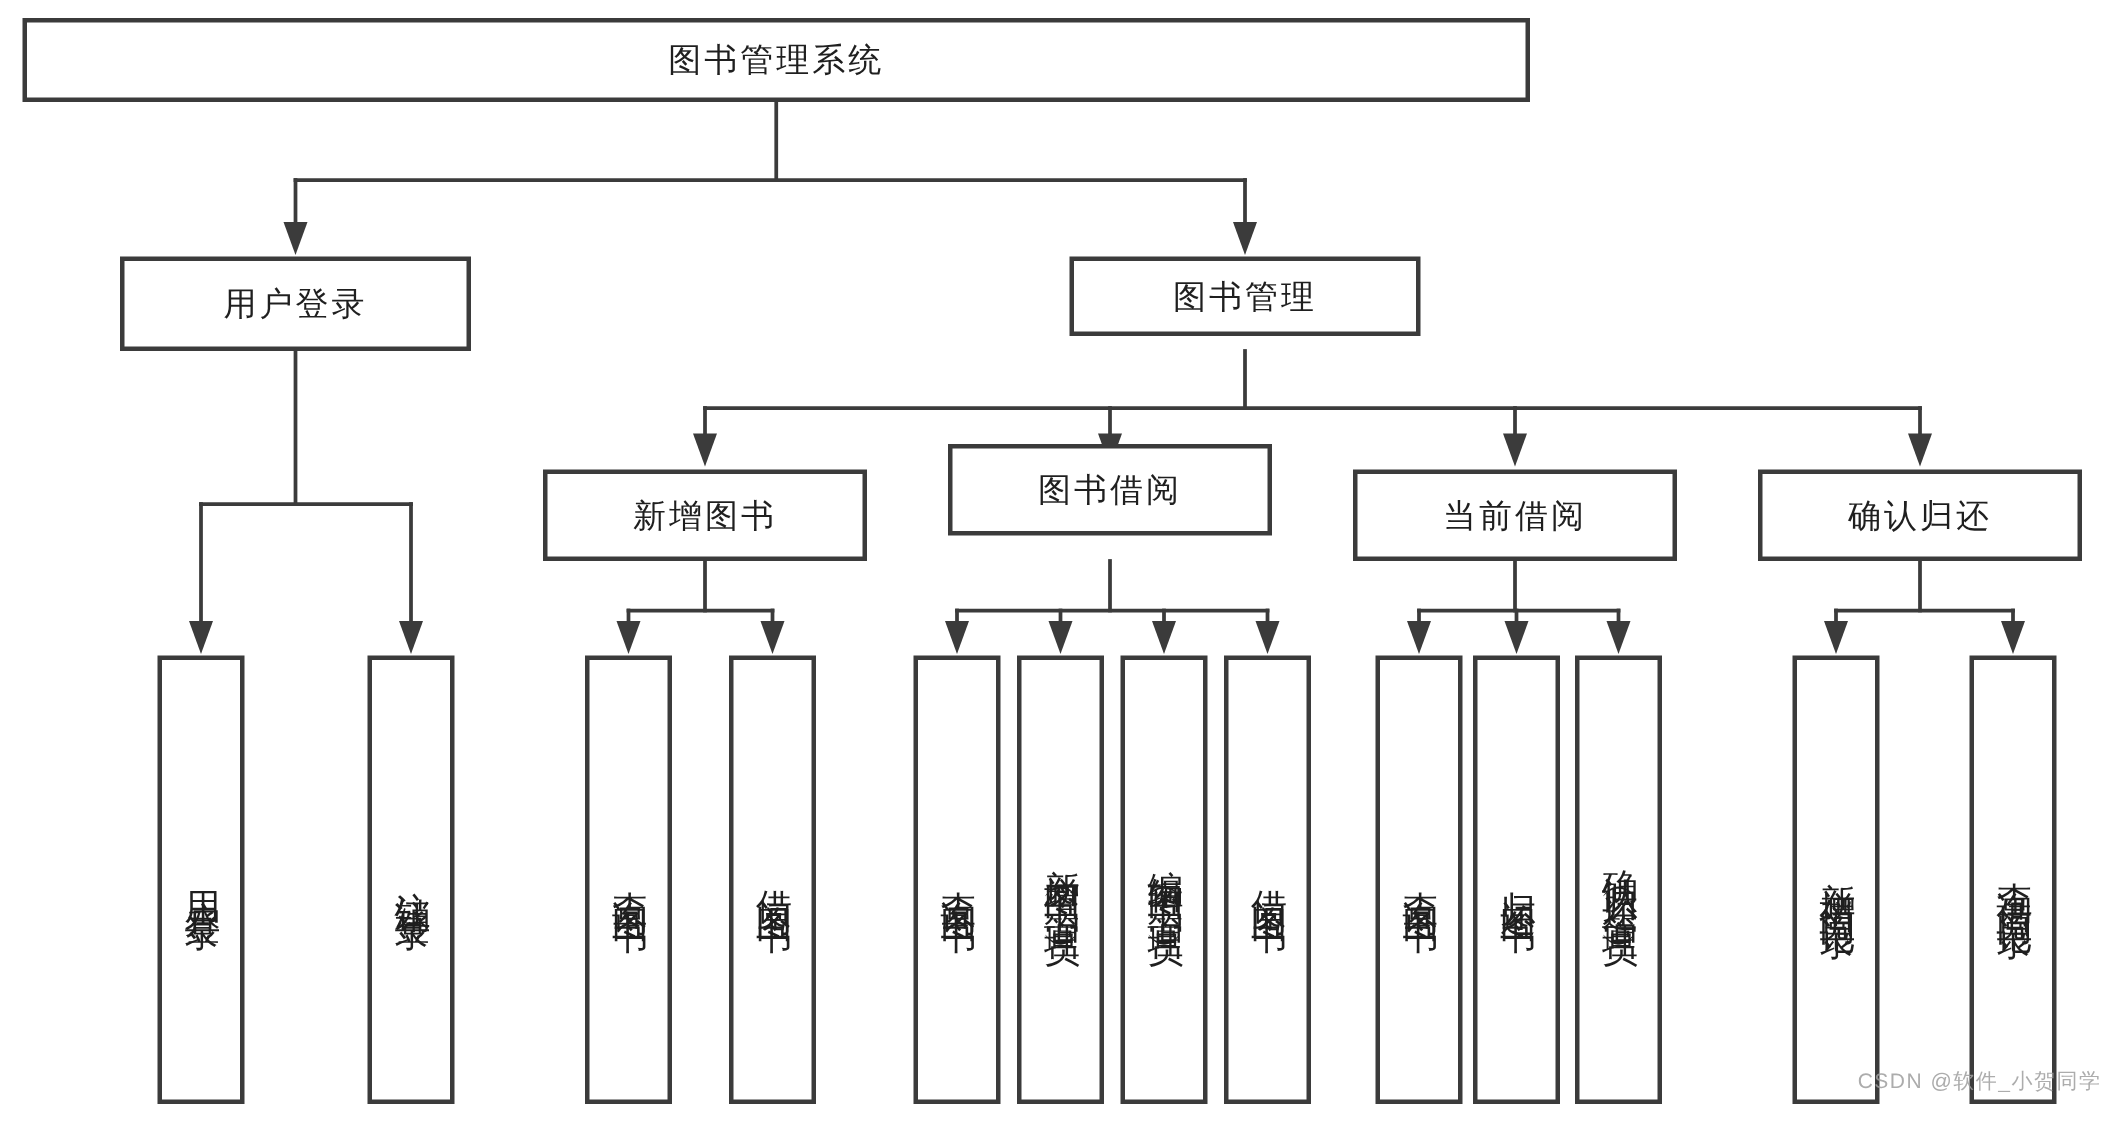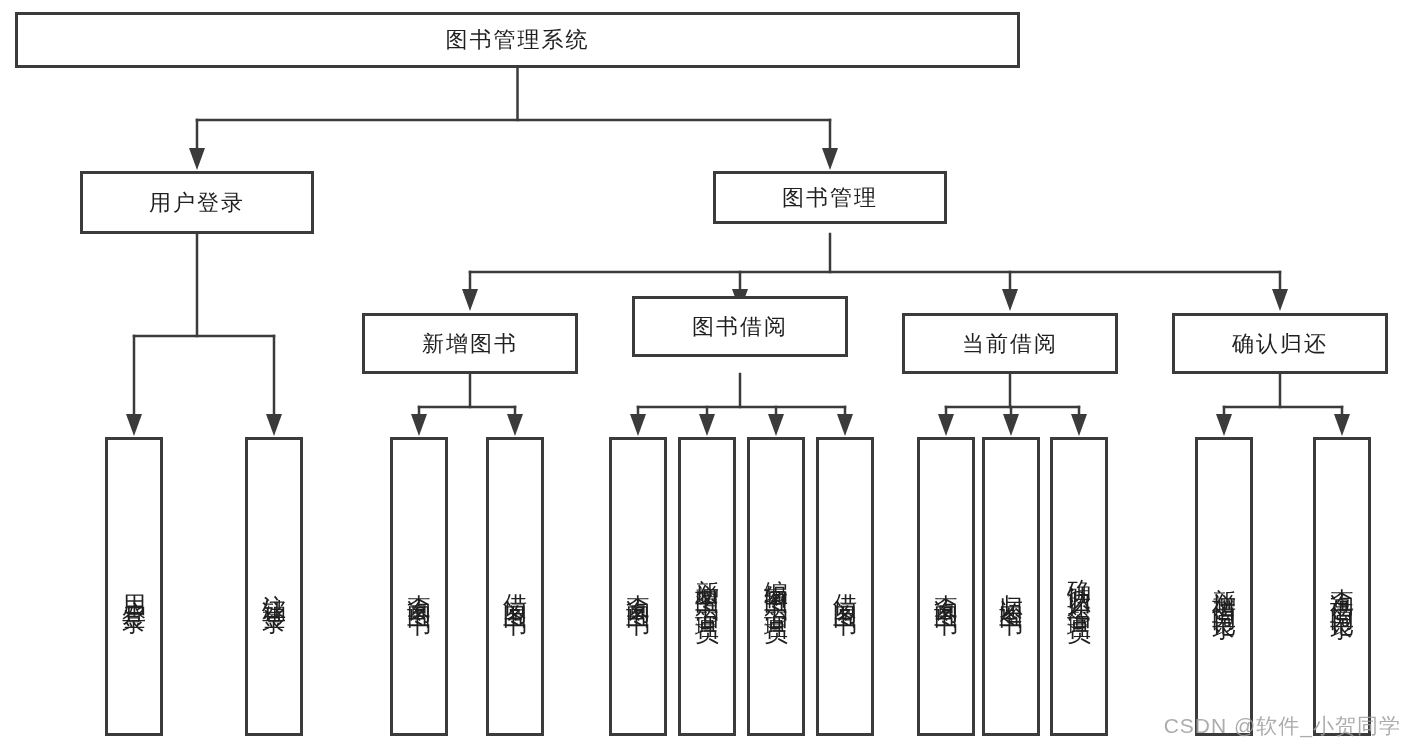--- a/index.html
+++ b/index.html
@@ -31,21 +31,21 @@
   .vbox{width:58px;top:437px;height:299px;}
   .vtext{
     writing-mode:vertical-rl;
     text-orientation:mixed;
     font-size:24px;line-height:1;letter-spacing:6px;
     white-space:nowrap;
   }
   .watermark{
     position:absolute;z-index:5;
     top:712px;right:4px;
-    font-size:21px;letter-spacing:1px;
+    font-size:14px;letter-spacing:1px;
     color:var(--watermark);
     opacity:.85;
   }
 </style>
 </head>
 <body>
 
 <div id="stage">
 
   <svg class="connectors" width="1405" height="747">

